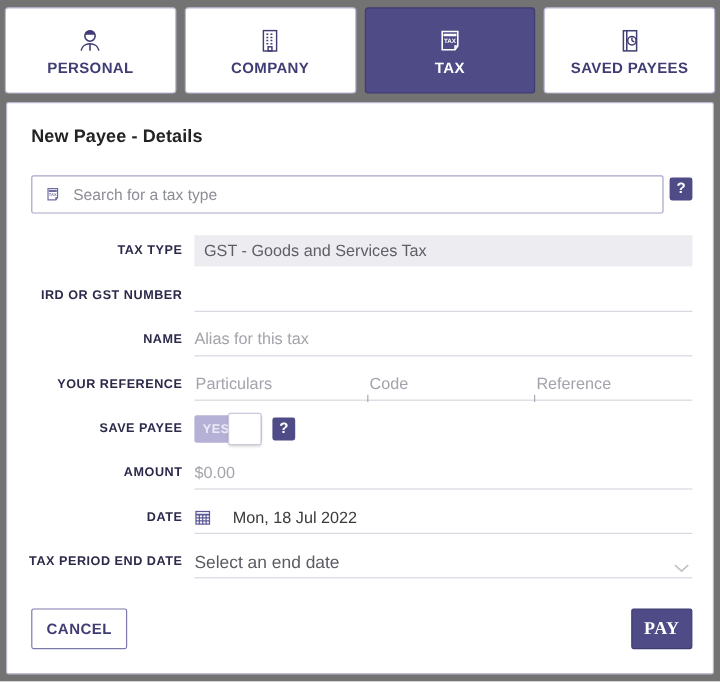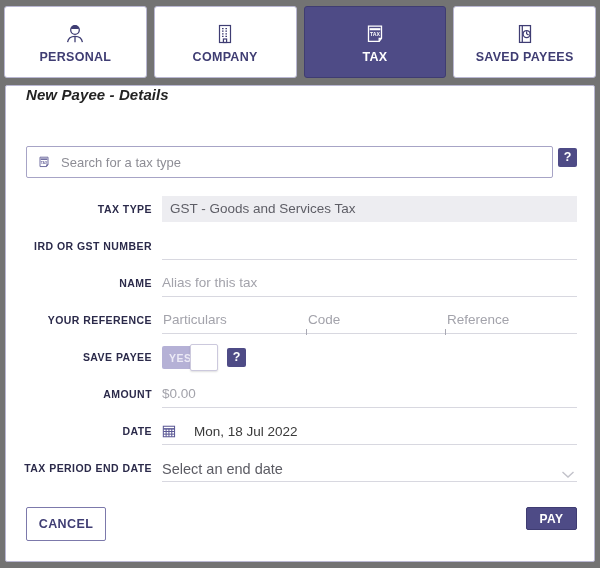--- a/index.html
+++ b/index.html
@@ -46,25 +46,24 @@
   
   .card {
     position: absolute;
     left: 5px; top: 85px;
     width: 590px; height: 477px;
     border: 1px solid #b9b7d2;
     background: #ffffff;
     border-radius: 2px;
   }
   .card-title {
-    position: absolute; left: 20px; top: 0;
+    position: absolute; left: 20px; top: 19px;
     font-size: 15px; font-weight: 700;
     color: #232323;
     letter-spacing: 0.1px;
-    font-style: italic;
   }
 
   
   .search-row {
     position: absolute; left: 20px; top: 60px;
     width: 551px; height: 32px;
   }
   .search-box {
     position: absolute; left: 0; top: 0;
     width: 527px; height: 32px;
@@ -201,29 +200,30 @@
     border-radius: 2px;
     background: #fff;
     color: #3f3d73;
     font-size: 12.5px; font-weight: 700;
     letter-spacing: 0.4px;
     display: flex; align-items: center; justify-content: center;
     cursor: pointer;
   }
   .btn-pay {
     position: absolute; right: 19px; top: 16px;
-    width: 51px; height: 23px;
+    width: 51px; height: 34px;
     border: 1px solid #3f3c72;
     border-radius: 2px;
     background: #4e4b86;
     color: #ffffff;
-    font-size: 12px; font-weight: 700;
+    font-size: 15px; font-weight: 700;
     letter-spacing: 0.4px;
     display: flex; align-items: center; justify-content: center;
     cursor: pointer;
+    font-family: Liberation Serif, serif;
   }
 </style>
 </head>
 <body>
 
 <div class="page">
 
   <div class="tabstrip">
 
     <div class="tab">

